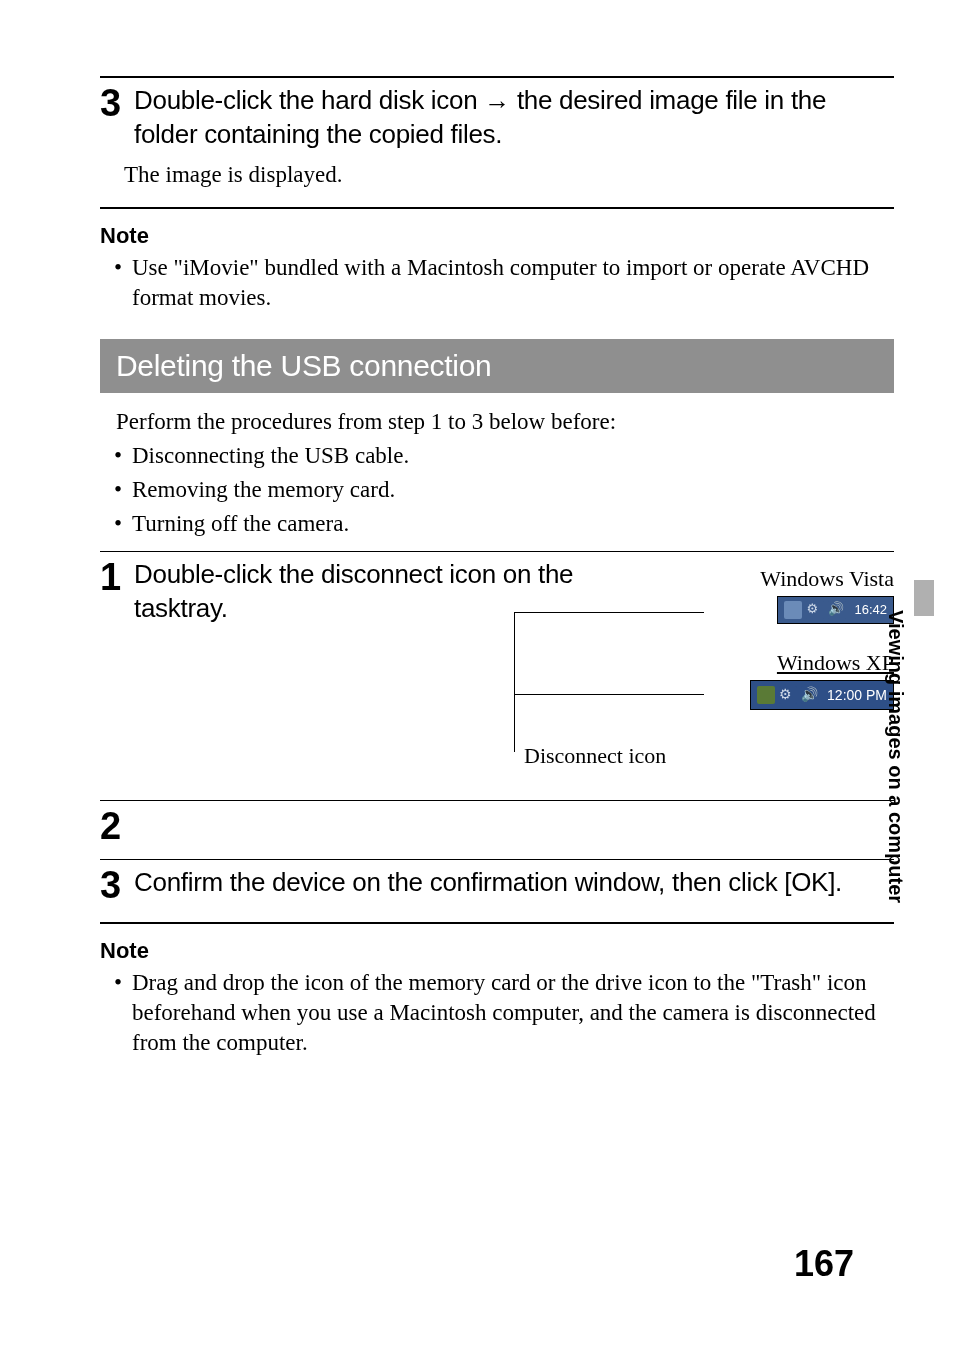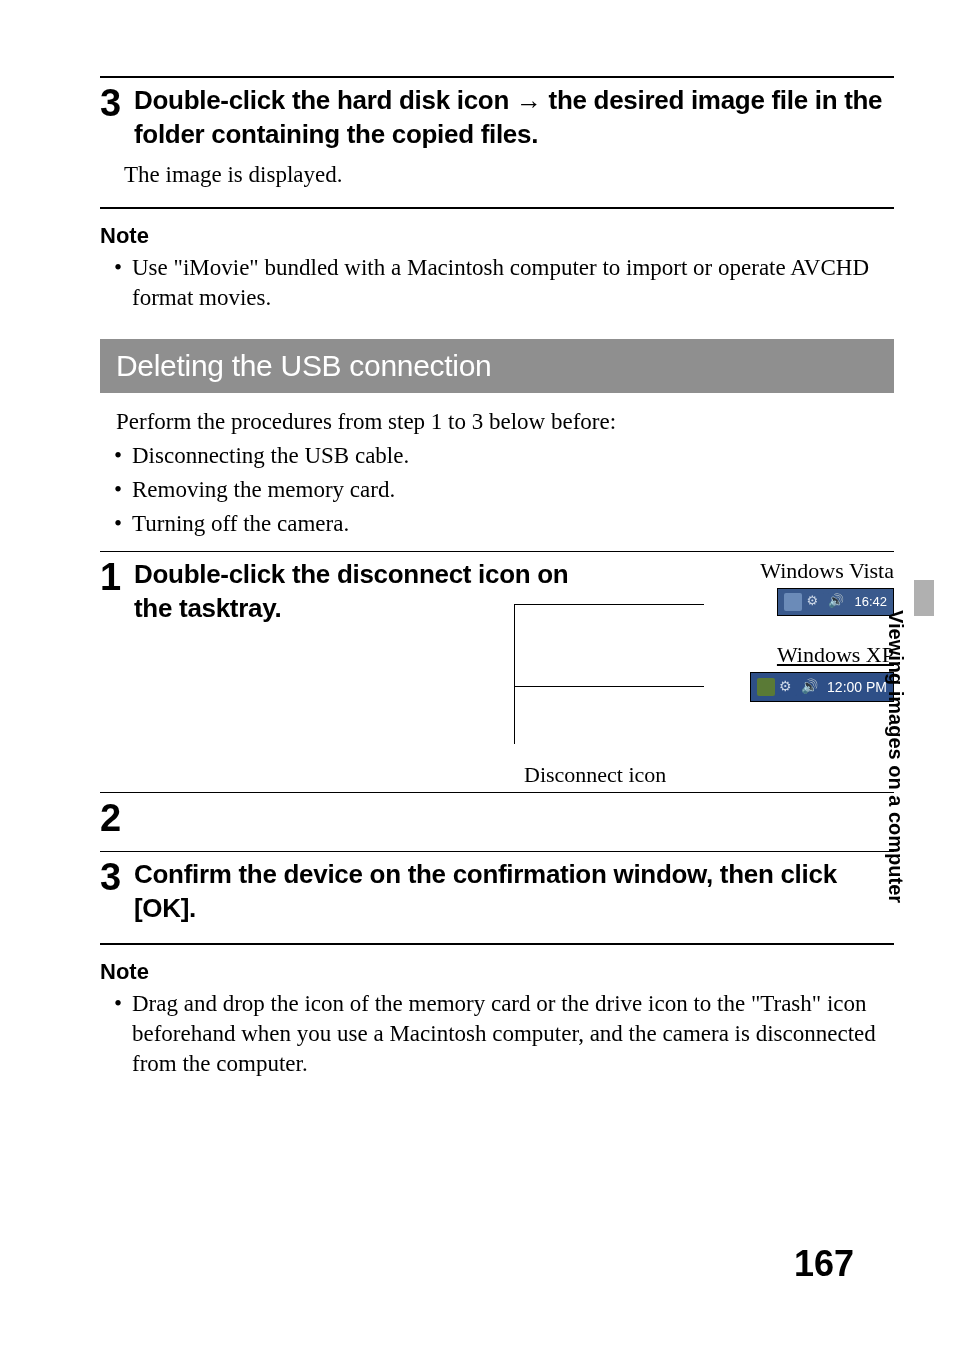--- a/index.html
+++ b/index.html
@@ -2,31 +2,31 @@
 <html><head>
 <meta charset="utf-8">
 <style>
   * { box-sizing: border-box; margin: 0; padding: 0; }
   html, body { width: 954px; height: 1345px; background: #fff; font-family: "Times New Roman", Times, serif; color: #000; }
   .page { position: relative; width: 954px; height: 1345px; padding: 70px 60px 50px 100px; }
   .rule { border-top: 2px solid #000; margin: 6px 0; }
   .rule-thin { border-top: 1px solid #000; margin: 6px 0; }
   .step { display: flex; align-items: flex-start; gap: 8px; margin-top: 6px; }
   .step-num { font-family: Arial, Helvetica, sans-serif; font-weight: 700; font-size: 38px; line-height: 1; min-width: 26px; }
-  .step-text { font-family: Arial, Helvetica, sans-serif; font-weight: 700; font-size: 26px; line-height: 1.3; letter-spacing: -0.3px; }
+  .step-text { font-family: Arial, Helvetica, sans-serif; font-weight: 400; font-size: 26px; line-height: 1.3; letter-spacing: -0.3px; }
   .body-text { font-family: "Times New Roman", Times, serif; font-size: 23px; line-height: 1.3; margin-left: 24px; margin-top: 8px; }
   .note-head { font-family: Arial, Helvetica, sans-serif; font-weight: 700; font-size: 22px; margin-top: 14px; }
   .bullet { display: flex; gap: 8px; font-size: 23px; line-height: 1.3; margin-left: 14px; margin-top: 4px; }
   .bullet .dot { min-width: 10px; }
   .section-bar { background: #8f8f8f; color: #fff; font-family: Arial, Helvetica, sans-serif; font-size: 30px; font-weight: 400; padding: 10px 16px; margin-top: 26px; letter-spacing: -0.3px; }
   .side-tab { position: absolute; right: 40px; top: 610px; width: 30px; height: 370px; }
   .side-tab .mark { position: absolute; right: -20px; top: -30px; width: 20px; height: 36px; background: #b0b0b0; }
   .side-tab .vtext { font-family: Arial, Helvetica, sans-serif; font-weight: 700; font-size: 20px; writing-mode: vertical-rl; text-orientation: mixed; }
   .pg-num { position: absolute; right: 100px; bottom: 60px; font-family: Arial, Helvetica, sans-serif; font-weight: 900; font-size: 36px; text-align: right; }
-  .figure-zone { position: relative; height: 230px; }
+  .figure-zone { position: relative; margin-top: 8px; height: 230px; }
   .step1-row { display: flex; }
   .step1-left { flex: 1; }
   .step1-right { width: 320px; position: relative; }
   .os-label { font-family: "Times New Roman", Times, serif; font-size: 22px; text-align: right; }
   .tray { display: inline-flex; align-items: center; background: #3a5a8d; color: #cdd8e8; font-family: Arial, Helvetica, sans-serif; font-size: 13px; height: 28px; padding: 0 6px; gap: 4px; border: 1px solid #000; float: right; margin-top: 4px; }
   .tray.xp { background: #2e4f87; height: 30px; font-size: 14px; }
   .tray .ico { width: 18px; height: 18px; background: #6b8bb8; border-radius: 2px; }
   .tray .time { color: #fff; margin-left: 4px; }
   .clearfix::after { content: ""; display: block; clear: both; }
   .leader-v { position: absolute; border-left: 1px solid #000; }
@@ -102,21 +102,21 @@
               <span class="ico" style="background:#2e4f87;">⚙</span>
               <span class="ico" style="background:#2e4f87;">🔊</span>
               <span class="time">12:00 PM</span>
             </div>
           </div>
         </div>
 
         <div class="leader-h" style="left:-60px; top:46px; width:190px;"></div>
         <div class="leader-h" style="left:-60px; top:128px; width:190px;"></div>
         <div class="leader-v" style="left:-60px; top:46px; height:140px;"></div>
-        <div class="disc-label" style="left:-50px; top:204px;">Disconnect icon</div>
+        <div class="disc-label" style="left:-50px; top:177px;">Disconnect icon</div>
       </div>
     </div>
   </div>
 
   <div class="rule-thin" style="margin-top:4px;"></div>
   <div class="step">
     <div class="step-num">2</div>
   </div>
 
   <div class="rule-thin" style="margin-top:14px;"></div>

